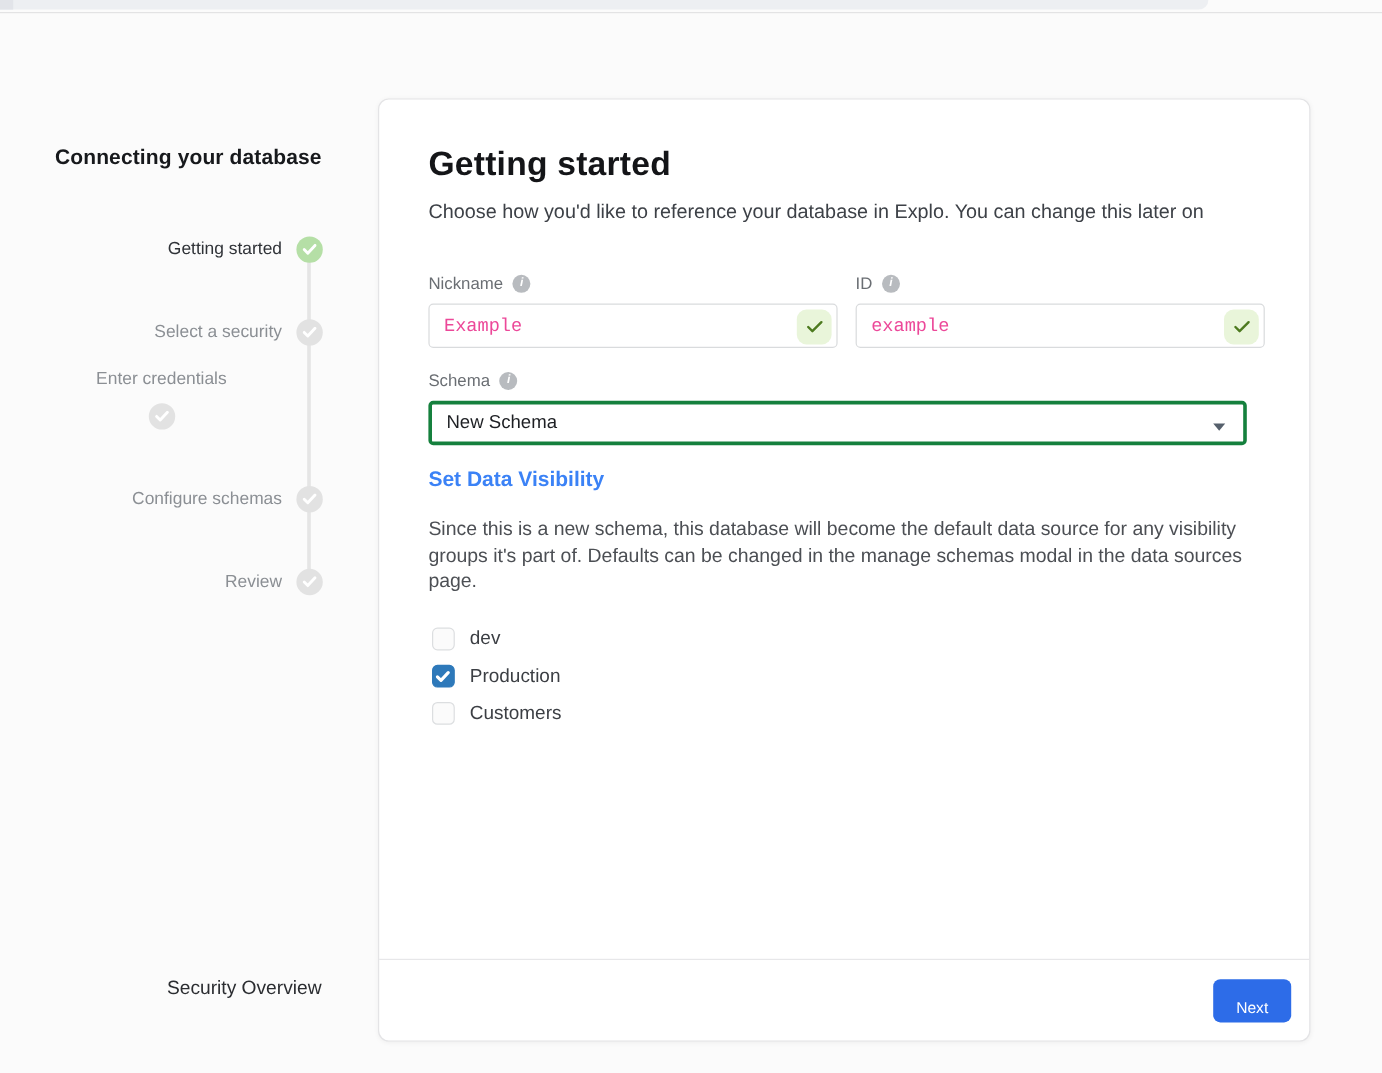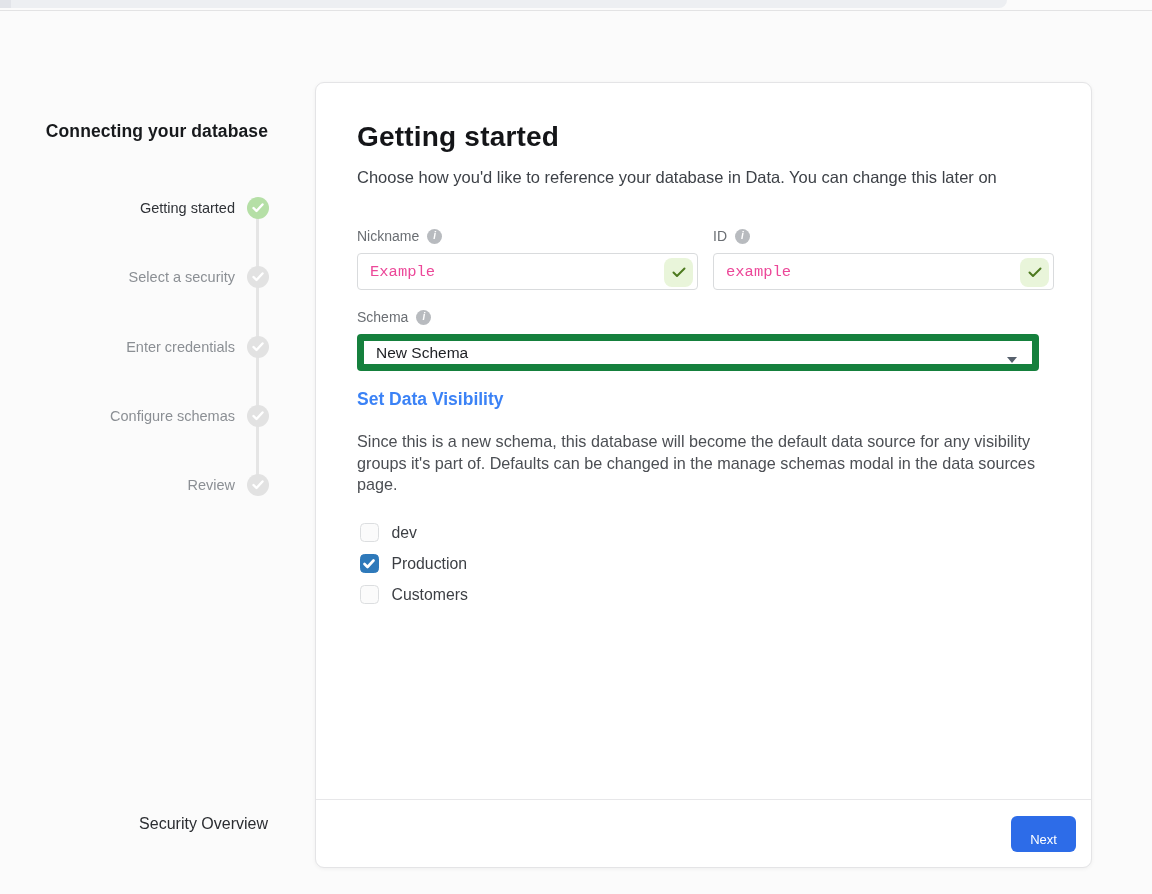--- a/index.html
+++ b/index.html
@@ -94,21 +94,21 @@
     font-family:Liberation Mono, monospace;
     font-size:15.5px; color:#ec4899; padding:0 44px 0 12px;
   }
   .valid-badge {
     position:absolute; right:4px; top:4px; width:29px; height:29px;
     border-radius:8px; background: var(--valid-badge-bg, #e9f5da);
     display:flex; align-items:center; justify-content:center;
   }
   .selectbox {
     position:relative; width:100%; height:37px;
-    border:7px solid #15803d; border-radius:4px; background:#fff;
+    border:3px solid #15803d; border-radius:4px; background:#fff;
     display:flex; align-items:center; padding:0 12px; cursor:pointer;
     font-size:15.5px; color:#1d1f23;
   }
   .caret {
     position:absolute; right:15px; top:16px; width:0; height:0;
     border-left:5.5px solid transparent; border-right:5.5px solid transparent;
     border-top:6.5px solid #56606c;
   }
   .section-heading {
     position:absolute; left:41px; top:306px;
@@ -168,21 +168,21 @@
     </span>
   </div>
   <div class="step-row pending" style="top:266px;">
     <span class="step-label">Select a security</span>
     <span class="step-circle">
       <svg width="12" height="10" viewBox="0 0 12 10">
           <polyline points="1.5,5 4.5,8 10.5,1.5" fill="none" stroke="#fff" stroke-width="2.4" stroke-linecap="round" stroke-linejoin="round"></polyline>
         </svg>
     </span>
   </div>
-  <div class="step-row pending" style="top:336px;">
+  <div class="step-row pending" style="top:336px;flex-direction:column;">
     <span class="step-label">Enter credentials</span>
     <span class="step-circle">
       <svg width="12" height="10" viewBox="0 0 12 10">
           <polyline points="1.5,5 4.5,8 10.5,1.5" fill="none" stroke="#fff" stroke-width="2.4" stroke-linecap="round" stroke-linejoin="round"></polyline>
         </svg>
     </span>
   </div>
   <div class="step-row pending" style="top:405px;">
     <span class="step-label">Configure schemas</span>
     <span class="step-circle">
@@ -200,21 +200,21 @@
     </span>
   </div>
 </div>
 
 <div class="side-links">
   <a>Security Overview</a>
 </div>
 
 <main class="card">
   <h1>Getting started</h1>
-  <p class="subtitle">Choose how you'd like to reference your database in Data. You can change this later on</p>
+  <p class="subtitle">Choose how you'd like to reference your database in Explo. You can change this later on</p>
 
   <div class="field field-nickname">
     <div class="field-label-row">
       <span>Nickname</span>
       <span class="info-icon">i</span>
     </div>
     <div class="textbox">
       <input type="text" value="Example" style="">
       <span class="valid-badge">
         <svg width="14" height="11" viewBox="0 0 14 11">

